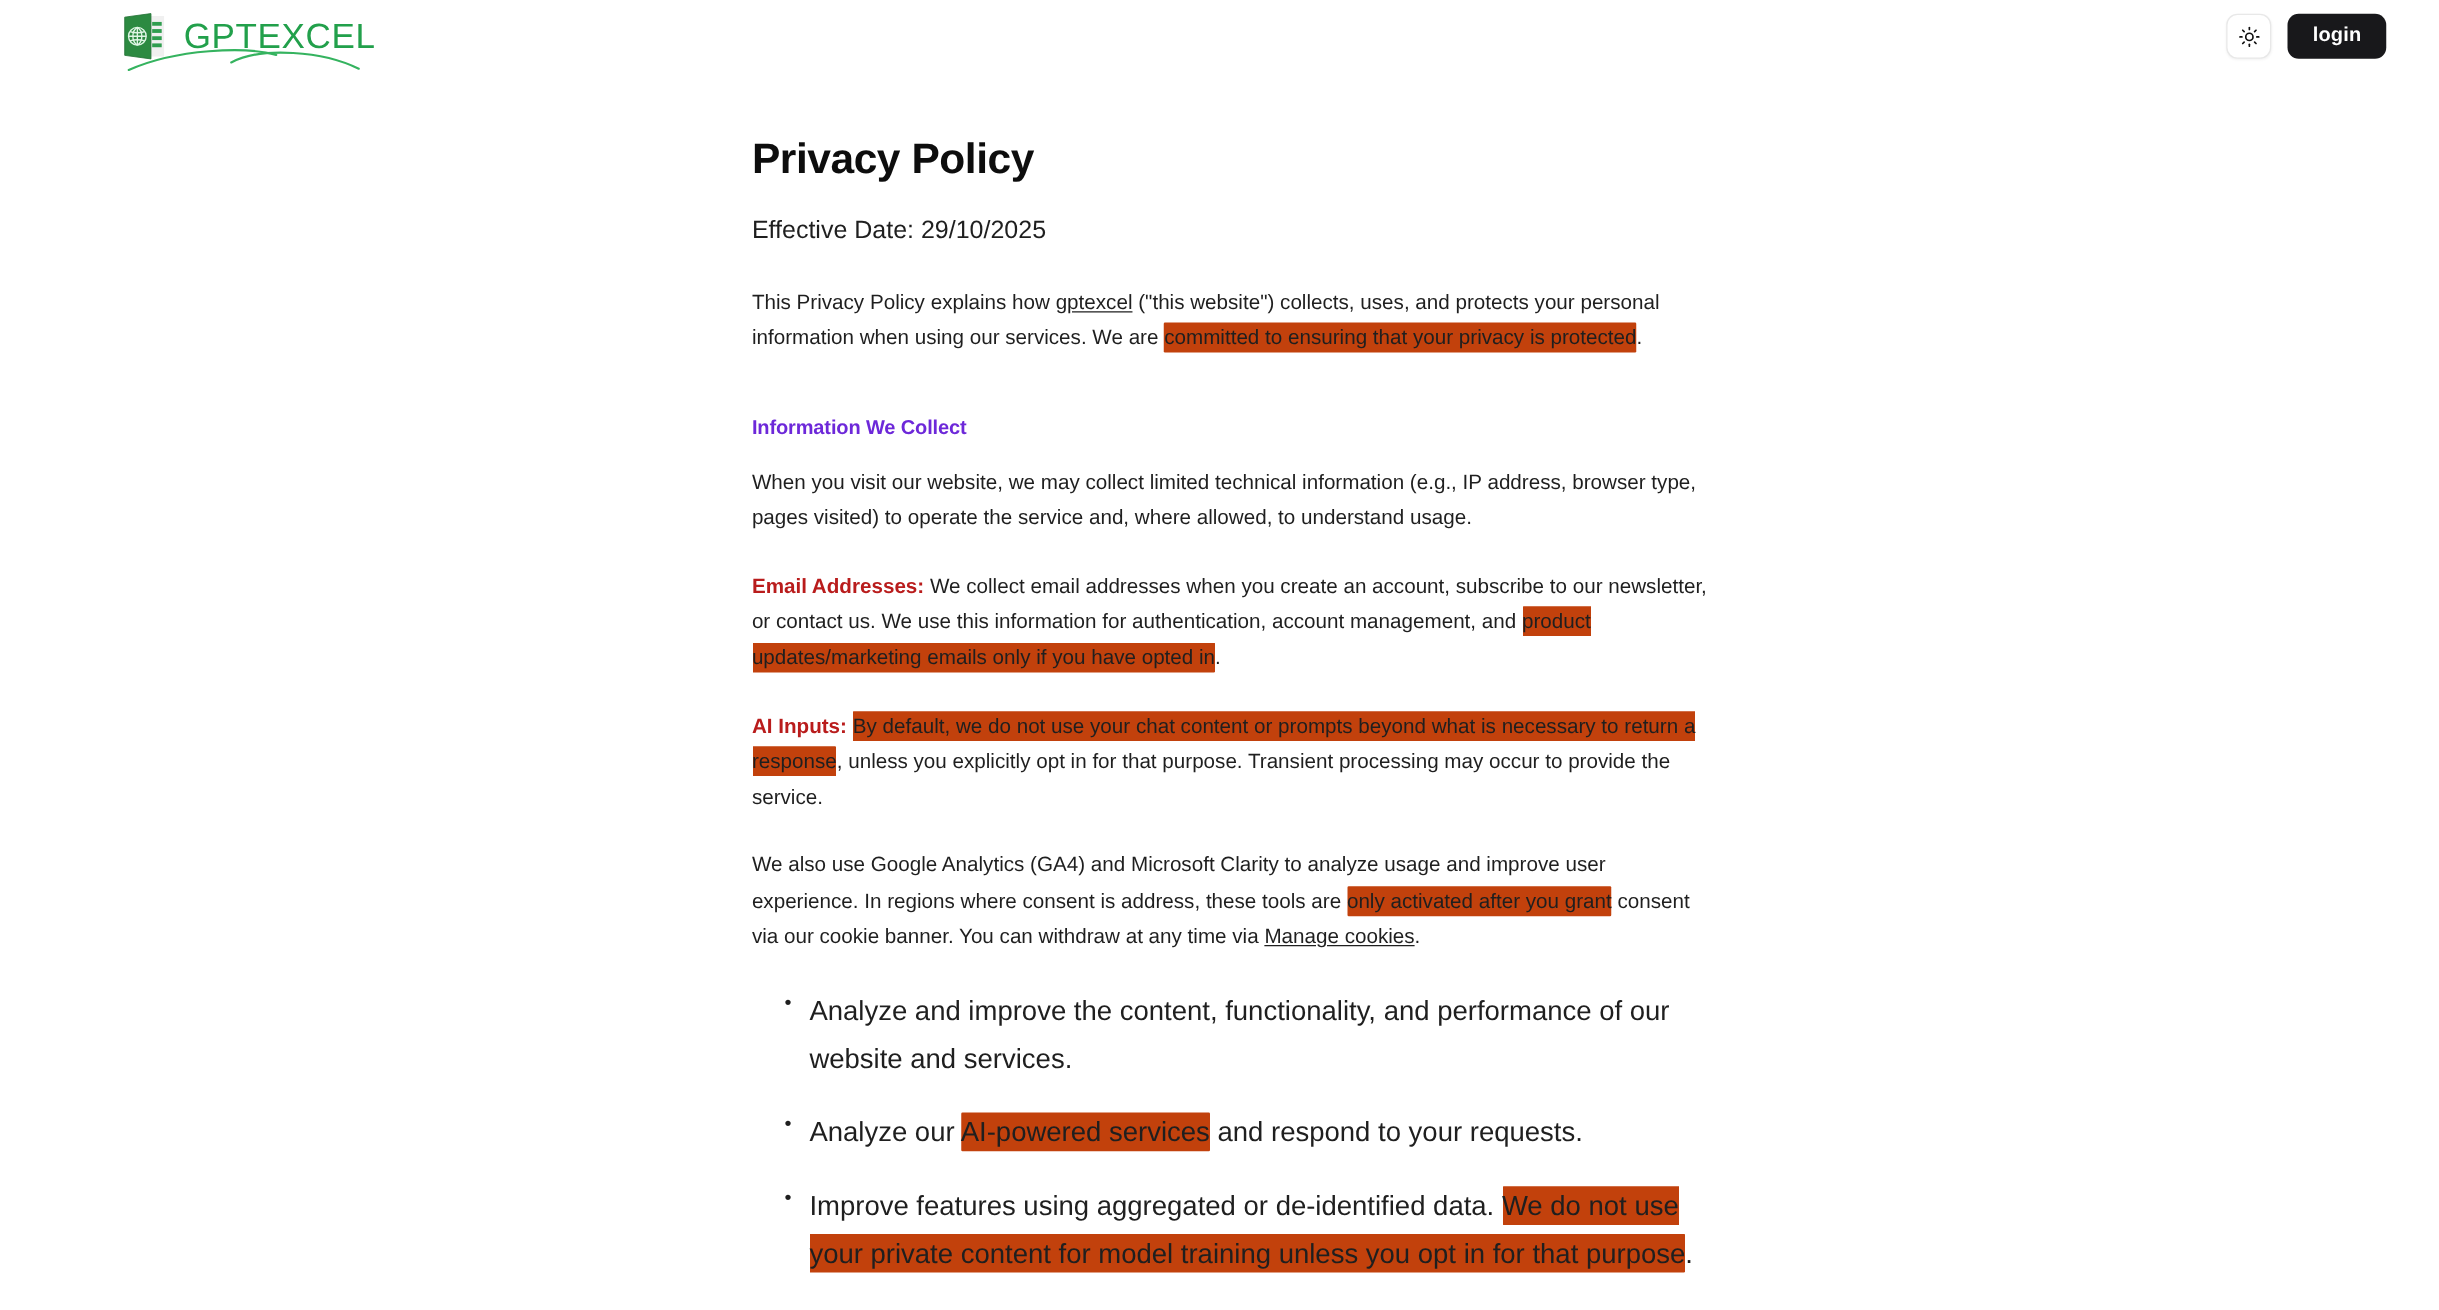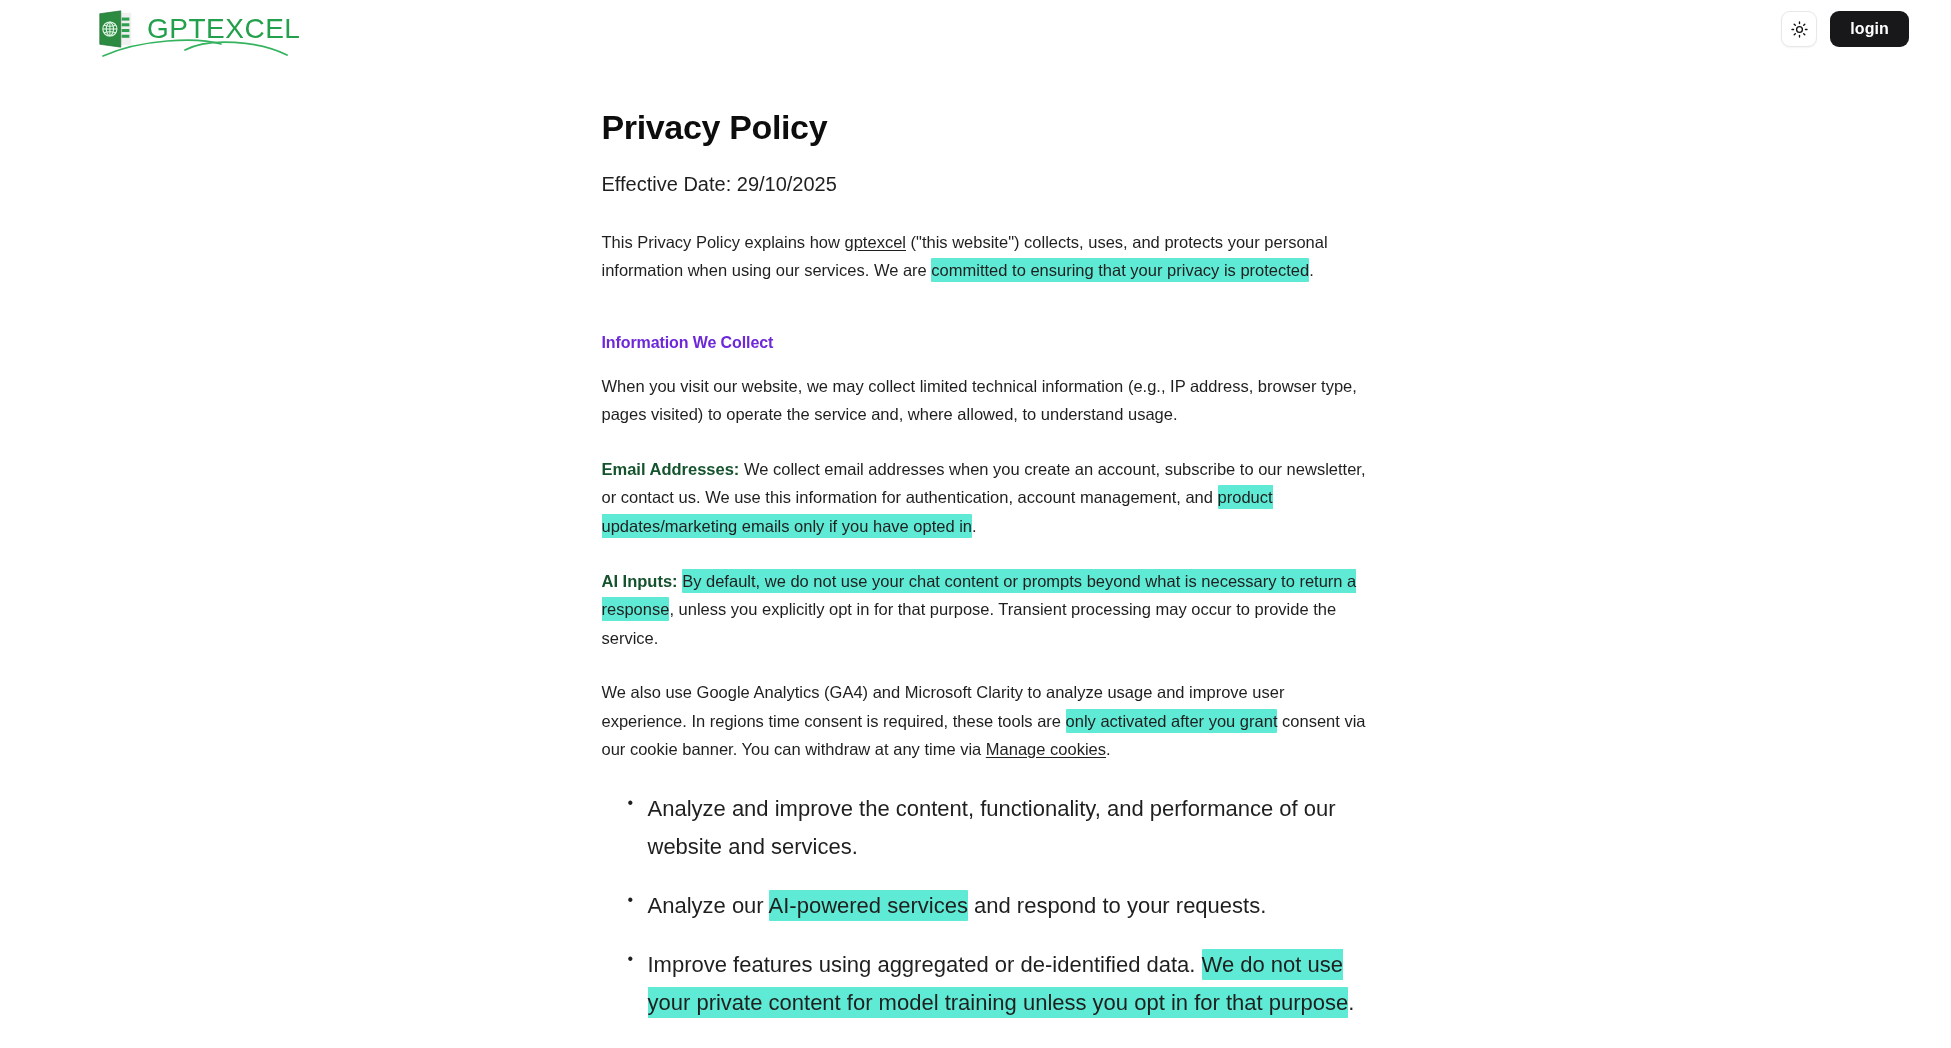--- a/index.html
+++ b/index.html
@@ -141,34 +141,34 @@
     margin-top: 26px;
   }
 
   p.body-text.tight { margin-top: 20px; }
 
   .doc > p.body-text:first-of-type { margin-top: 0; }
 
   .lead-para { margin-top: 29px !important; }
 
   mark.hl {
-    background: #5eead4;
+    background: #c2410c;
     color: #1f1f1f;
     padding: 3px 0;
     border-radius: 1px;
   }
 
   .inline-link {
     color: #1f1f1f;
     text-decoration: underline;
     text-underline-offset: 2px;
     cursor: pointer;
   }
 
-  strong.lbl { font-weight: 700; color: #14532d; }
+  strong.lbl { font-weight: 700; color: #b91c1c; }
 
   ul.use-list {
     margin-top: 26px;
     padding-left: 46px;
     list-style: none;
   }
 
   ul.use-list li {
     position: relative;
     font-size: 22px;
@@ -256,21 +256,21 @@
     <p class="body-text lead-para"><span>This Privacy Policy explains how </span><a class="inline-link" href="#">gptexcel</a><span> ("this website") collects, uses, and protects your personal information when using our services. We are </span><mark class="hl">committed to ensuring that your privacy is protected</mark><span>.</span></p>
 
     <h2 class="section-heading">Information We Collect</h2>
 
     <p class="body-text tight">When you visit our website, we may collect limited technical information (e.g., IP address, browser type, pages visited) to operate the service and, where allowed, to understand usage.</p>
 
     <p class="body-text"><strong class="lbl">Email Addresses:</strong><span> We collect email addresses when you create an account, subscribe to our newsletter, or contact us. We use this information for authentication, account management, and </span><mark class="hl">product updates/marketing emails only if you have opted in</mark><span>.</span></p>
 
     <p class="body-text"><strong class="lbl">AI Inputs:</strong><span> </span><mark class="hl">By default, we do not use your chat content or prompts beyond what is necessary to return a response</mark><span>, unless you explicitly opt in for that purpose. Transient processing may occur to provide the service.</span></p>
 
-    <p class="body-text"><span>We also use Google Analytics (GA4) and Microsoft Clarity to analyze usage and improve user experience. In regions time consent is required, these tools are </span><mark class="hl">only activated after you grant</mark><span> consent via our cookie banner. You can withdraw at any time via </span><a class="inline-link" href="#">Manage cookies</a><span>.</span></p>
+    <p class="body-text"><span>We also use Google Analytics (GA4) and Microsoft Clarity to analyze usage and improve user experience. In regions where consent is address, these tools are </span><mark class="hl">only activated after you grant</mark><span> consent via our cookie banner. You can withdraw at any time via </span><a class="inline-link" href="#">Manage cookies</a><span>.</span></p>
 
 
 
     <ul class="use-list">
       <li><span>Analyze and improve the content, functionality, and performance of our website and services.</span></li>
       <li><span>Analyze our </span><mark class="hl">AI-powered services</mark><span> and respond to your requests.</span></li>
       <li><span>Improve features using aggregated or de-identified data. </span><mark class="hl">We do not use your private content for model training unless you opt in for that purpose</mark><span>.</span></li>
 
     </ul>
 

